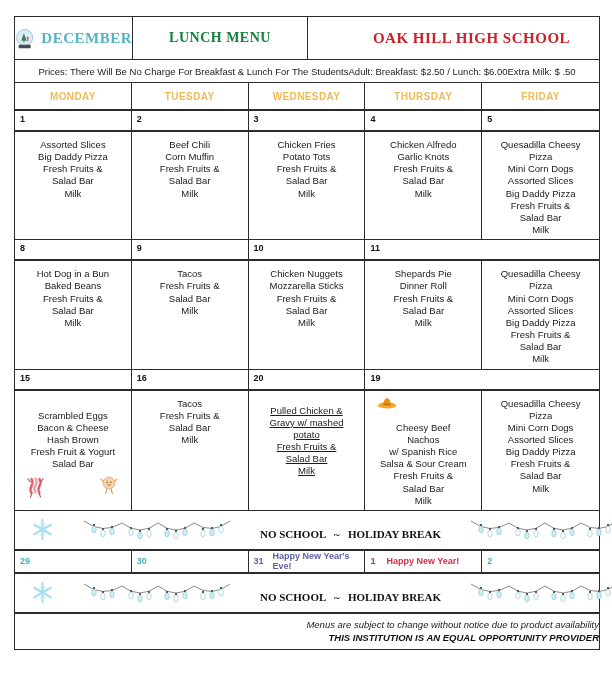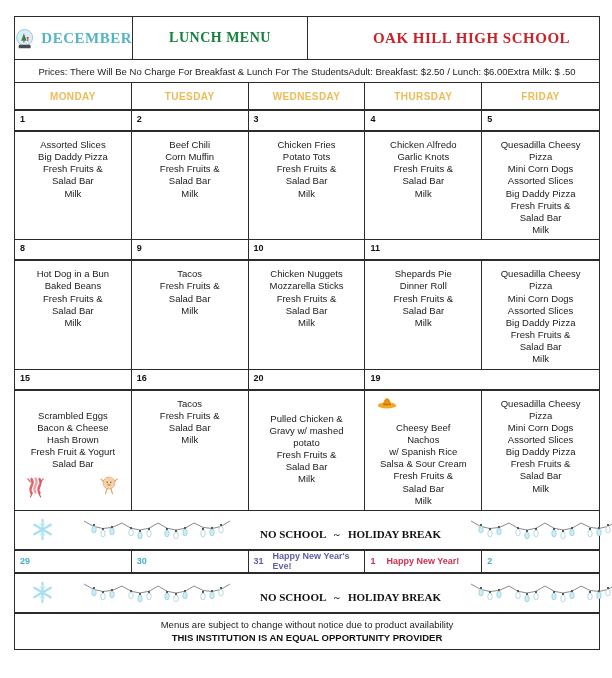--- a/index.html
+++ b/index.html
@@ -45,21 +45,21 @@
   .c-navy{color:#5d5fa7;}
   .c-nyred{color:#d02f4f;}
 
   
   .holiday{display:flex;align-items:center;justify-content:space-between;height:38px;padding:0 16px;gap:28px;}
   .holiday-text{font-family:"Liberation Serif",serif;font-weight:bold;font-size:11px;color:#111;white-space:pre;margin-top:8px;}
   .snowflake-svg{width:23px;height:23px;flex:0 0 auto;}
   .garland-svg{width:150px;height:26px;flex:0 0 auto;margin-top:-2px;}
 
   
-  .footer{padding:5px 0 6px 0;text-align:center;}
+  .footer{padding:5px 0 6px 0;text-align:right;font-style:italic;}
   .footer .l1{font-size:9.5px;color:#222;}
   .footer .l2{font-size:9.5px;font-weight:bold;color:#111;margin-top:2px;}
 
   .defs{position:absolute;width:0;height:0;overflow:hidden;}
 </style>
 </head>
 <body>
 
 <svg class="defs" aria-hidden="true">
   <symbol id="sym-snowflake" viewBox="0 0 24 24">
@@ -277,21 +277,21 @@
             <path d="M14.6,6.4 L17,4.2"></path>
           <path d="M7,13.6 L5.6,18.6"></path>
             <path d="M11,13.6 L12.4,18.6"></path>
         </g>
       </svg>
     </div>
     <div class="menu-cell menu-tall">Tacos
 Fresh Fruits &amp;
 Salad Bar
 Milk</div>
-    <div class="menu-cell menu-tall" style="padding-top:22px;">Pulled Chicken &amp;
+    <div class="menu-cell menu-tall" style="padding-top:14px;text-decoration:underline;">Pulled Chicken &amp;
 Gravy w/ mashed
 potato
 Fresh Fruits &amp;
 Salad Bar
 Milk</div>
     <div class="menu-cell menu-tall">
       <svg class="abs" style="left:12px;top:5px;" width="20" height="13" viewBox="0 0 20 13">
         <ellipse cx="10" cy="9.4" rx="9.2" ry="3.1" fill="#f5a623"></ellipse>
         <path d="M6,9.4 Q6.6,2.6 10,2.2 Q13.4,2.6 14,9.4 Z" fill="#e8920f"></path>
         <path d="M6.3,8 Q10,9.6 13.7,8" fill="none" stroke="#b36b07" stroke-width="1"></path>

